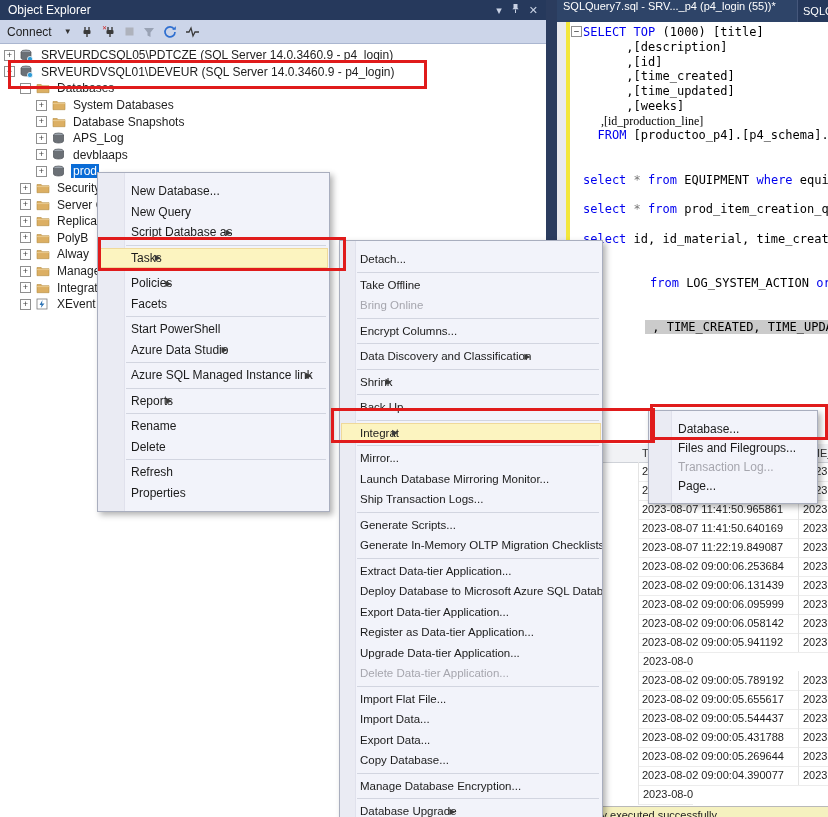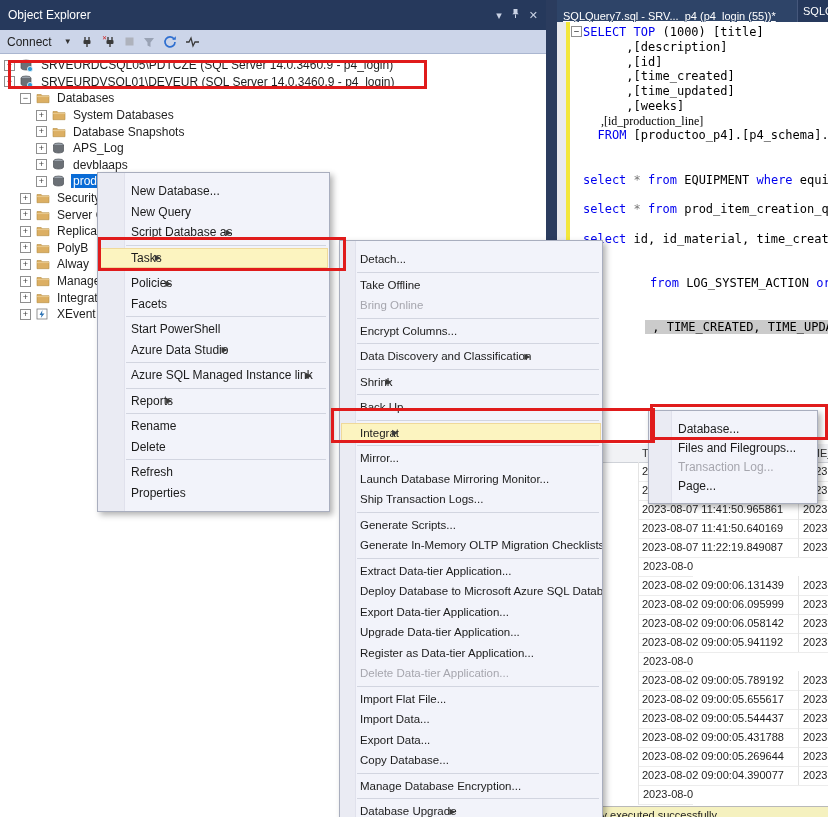--- a/index.html
+++ b/index.html
@@ -1,21 +1,21 @@
 <!DOCTYPE html>
 <html style="--annred: #e01b1b; --hlgold: #fcf4c0; --selblue: #0a6cd6; --navy: #26395c; --statusyellow: #f5f1bf;"><head>
 <meta charset="utf-8">
 <style>
   html,body{margin:0;padding:0;background:#888;}
   #app{position:relative;width:828px;height:817px;background:#fff;overflow:hidden;
        font-family:"Liberation Sans",sans-serif;color:#1e1e1e;}
 
   
   .oe{position:absolute;left:0;top:0;width:546px;height:817px;background:#fff;}
-  .oe-title{height:30px;background:var(--navy,#26395c);color:#fff;font-size:12px;
+  .oe-title{height:20px;background:var(--navy,#26395c);color:#fff;font-size:12px;
             display:flex;align-items:center;padding:0 8px;}
   .oe-title .sp{flex:1;}
   .tbtn{color:#c9d2e4;font-size:11px;margin-left:9px;cursor:default;line-height:22px;}
   .oe-toolbar{height:23px;background:#ccd5e9;border-bottom:1px solid #aab6d0;
               display:flex;align-items:center;gap:8px;padding:0 7px;font-size:12px;}
   .connect{display:flex;align-items:center;gap:12px;}
   .caret{font-size:8px;color:#333;}
   .ticonbar{display:inline-flex;align-items:center;}
   .oe-tree{position:relative;padding-top:3px;font-size:12px;}
   .trow{display:flex;align-items:center;height:16.6px;white-space:nowrap;}
@@ -24,22 +24,22 @@
   .nicon{width:15px;height:13px;flex:none;margin-right:4px;display:inline-flex;align-items:center;}
   .tlabel{padding:0 2px;}
   .tlabel.sel{background:var(--selblue,#0a6cd6);color:#fff;}
 
   
   .vstrip{position:absolute;left:546px;top:0;width:11px;height:817px;background:#2b3c5e;}
 
   
   .ed-tabbar{position:absolute;left:557px;top:0;width:271px;height:22px;background:#26395c;
              display:flex;color:#fff;font-size:11px;overflow:hidden;}
-  .tab1{width:228px;flex:none;display:flex;align-items:flex-end;padding:0 6px;white-space:nowrap;
-        overflow:hidden;background:#2e4468;text-decoration:underline;}
+  .tab1{width:228px;flex:none;display:flex;align-items:flex-start;padding:0 6px;white-space:nowrap;
+        overflow:hidden;background:#2e4468;}
   .tab2{flex:1;display:flex;align-items:center;padding:0 5px;border-left:1px solid #46587c;
         white-space:nowrap;}
   .ed-body{position:absolute;left:557px;top:22px;width:271px;height:422px;background:#fff;overflow:hidden;}
   .ed-margin{position:absolute;left:0;top:0;width:9px;height:100%;background:#e9eaee;}
   .ed-yellow{position:absolute;left:9px;top:0;width:4px;height:312px;background:#f3e73a;}
   .foldbox{position:absolute;left:14px;top:4px;width:9px;height:9px;border:1px solid #8f8f8f;
            background:#fff;font:9px/8px "DejaVu Sans Mono",monospace;text-align:center;color:#333;}
   .code{position:absolute;left:26px;top:3px;right:0;bottom:0;
         font-family:"DejaVu Sans Mono",monospace;font-size:12px;}
   .cl{position:absolute;left:0;right:8px;height:14.75px;line-height:14.75px;white-space:pre;}
@@ -383,20 +383,21 @@
         </div>
         <div class="grow" style="top: 75px;">
           <div class="gc1">2023-08-07 11:41:50.640169</div>
           <div class="gc2">2023-08-0</div>
         </div>
         <div class="grow" style="top: 94px;">
           <div class="gc1">2023-08-07 11:22:19.849087</div>
           <div class="gc2">2023-08-0</div>
         </div>
         <div class="grow" style="top: 113px;">
+          <div class="gc1">2023-08-02 09:00:06.253684</div>
           <div class="gc2">2023-08-0</div>
         </div>
         <div class="grow" style="top: 132px;">
           <div class="gc1">2023-08-02 09:00:06.131439</div>
           <div class="gc2">2023-08-0</div>
         </div>
         <div class="grow" style="top: 151px;">
           <div class="gc1">2023-08-02 09:00:06.095999</div>
           <div class="gc2">2023-08-0</div>
         </div>
@@ -563,24 +564,24 @@
       <div class="mi">
         <span class="lbl">Extract Data-tier Application...</span>
       </div>
       <div class="mi">
         <span class="lbl">Deploy Database to Microsoft Azure SQL Database...</span>
       </div>
       <div class="mi">
         <span class="lbl">Export Data-tier Application...</span>
       </div>
       <div class="mi">
+        <span class="lbl">Register as Data-tier Application...</span>
+      </div>
+      <div class="mi">
         <span class="lbl">Upgrade Data-tier Application...</span>
-      </div>
-      <div class="mi">
-        <span class="lbl">Register as Data-tier Application...</span>
       </div>
       <div class="mi dis">
         <span class="lbl">Delete Data-tier Application...</span>
       </div>
       <div class="msep"></div>
       <div class="mi">
         <span class="lbl">Import Flat File...</span>
       </div>
       <div class="mi">
         <span class="lbl">Import Data...</span>

